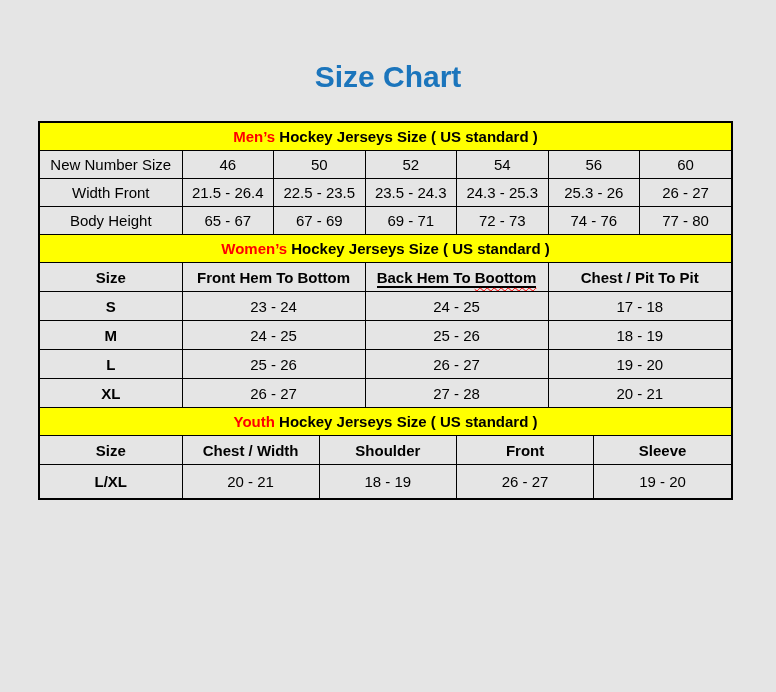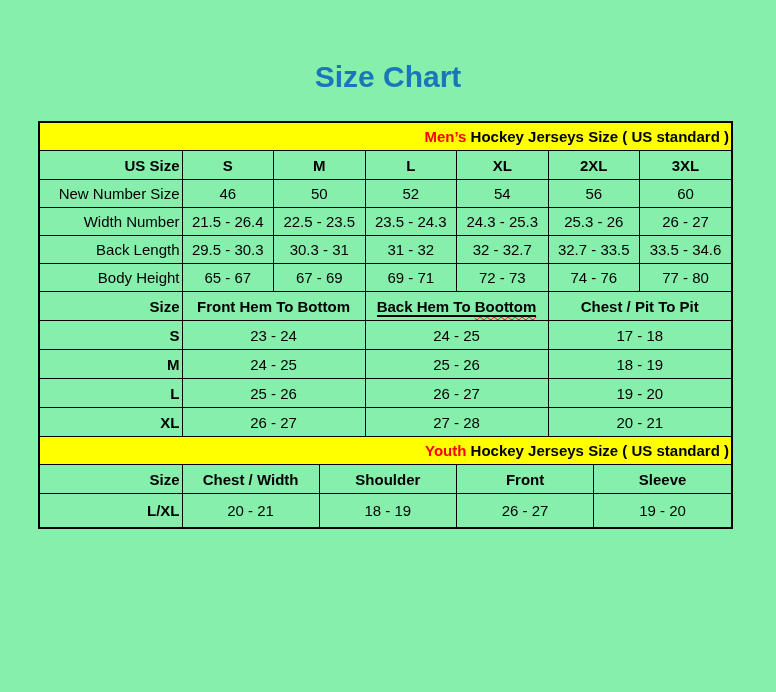--- a/index.html
+++ b/index.html
@@ -5,21 +5,21 @@
   html, body {
     margin: 0;
     padding: 0;
     background: #ffffff;
     font-family: "Liberation Sans", "DejaVu Sans", sans-serif;
   }
   .page {
     position: relative;
     width: 776px;
     height: 692px;
-    background: #86efac;
+    background: #e5e5e5;
     overflow: hidden;
   }
   .title {
     position: absolute;
     top: 60px;
     left: 0;
     width: 776px;
     margin: 0;
     text-align: center;
     font-size: 30px;
@@ -43,21 +43,21 @@
     border: 1px solid #000000;
     text-align: center;
     vertical-align: middle;
     font-size: 15px;
     color: #000000;
     padding: 0 2px;
     height: 27px;
     overflow: hidden;
     white-space: nowrap;
   }
-  table.tbl td:first-child { border-left: 0; text-align: right; }
+  table.tbl td:first-child { border-left: 0; }
   table.tbl td:last-child { border-right: 0; }
   td.band {
     background: #ffff00;
     font-weight: 700;
     font-size: 16px;
     height: 34px;
     border-left: 0;
     border-right: 0;
     border-top: 2px solid #000000;
     border-bottom: 2px solid #000000;
@@ -97,55 +97,37 @@
           <col>
           <col>
           <col>
       </colgroup>
       <tbody>
         <tr class="band-row">
           <td class="band" colspan="7">
             <span class="accent">Men’s</span><span> Hockey Jerseys Size ( US standard )</span>
           </td>
         </tr>
-        <tr class="head-row">
-          <td class="hd">US Size</td>
-          <td class="hd">S</td>
-          <td class="hd">M</td>
-          <td class="hd">L</td>
-          <td class="hd">XL</td>
-          <td class="hd">2XL</td>
-          <td class="hd">3XL</td>
-        </tr>
         <tr>
           <td>New Number Size</td>
           <td>46</td>
           <td>50</td>
           <td>52</td>
           <td>54</td>
           <td>56</td>
           <td>60</td>
         </tr>
         <tr>
-          <td>Width Number</td>
+          <td>Width Front</td>
           <td>21.5 - 26.4</td>
           <td>22.5 - 23.5</td>
           <td>23.5 - 24.3</td>
           <td>24.3 - 25.3</td>
           <td>25.3 - 26</td>
           <td>26 - 27</td>
-        </tr>
-        <tr>
-          <td>Back Length</td>
-          <td>29.5 - 30.3</td>
-          <td>30.3 - 31</td>
-          <td>31 - 32</td>
-          <td>32 - 32.7</td>
-          <td>32.7 - 33.5</td>
-          <td>33.5 - 34.6</td>
         </tr>
         <tr>
           <td>Body Height</td>
           <td>65 - 67</td>
           <td>67 - 69</td>
           <td>69 - 71</td>
           <td>72 - 73</td>
           <td>74 - 76</td>
           <td>77 - 80</td>
         </tr>
@@ -153,20 +135,25 @@
     </table>
 
     <table class="tbl women-tbl mid-cut">
       <colgroup>
         <col style="width:142px">
           <col>
           <col>
           <col>
       </colgroup>
       <tbody>
+        <tr class="band-row">
+          <td class="band" colspan="4">
+            <span class="accent">Women’s</span><span> Hockey Jerseys Size ( US standard )</span>
+          </td>
+        </tr>
         <tr class="head-row">
           <td class="hd">Size</td>
           <td class="hd">Front Hem To Bottom</td>
           <td class="hd">
             <span class="u"><span>Back Hem To </span><span class="misspell">Boottom</span></span>
           </td>
           <td class="hd">Chest / Pit To Pit</td>
         </tr>
         <tr>
           <td class="lbl">S</td>

